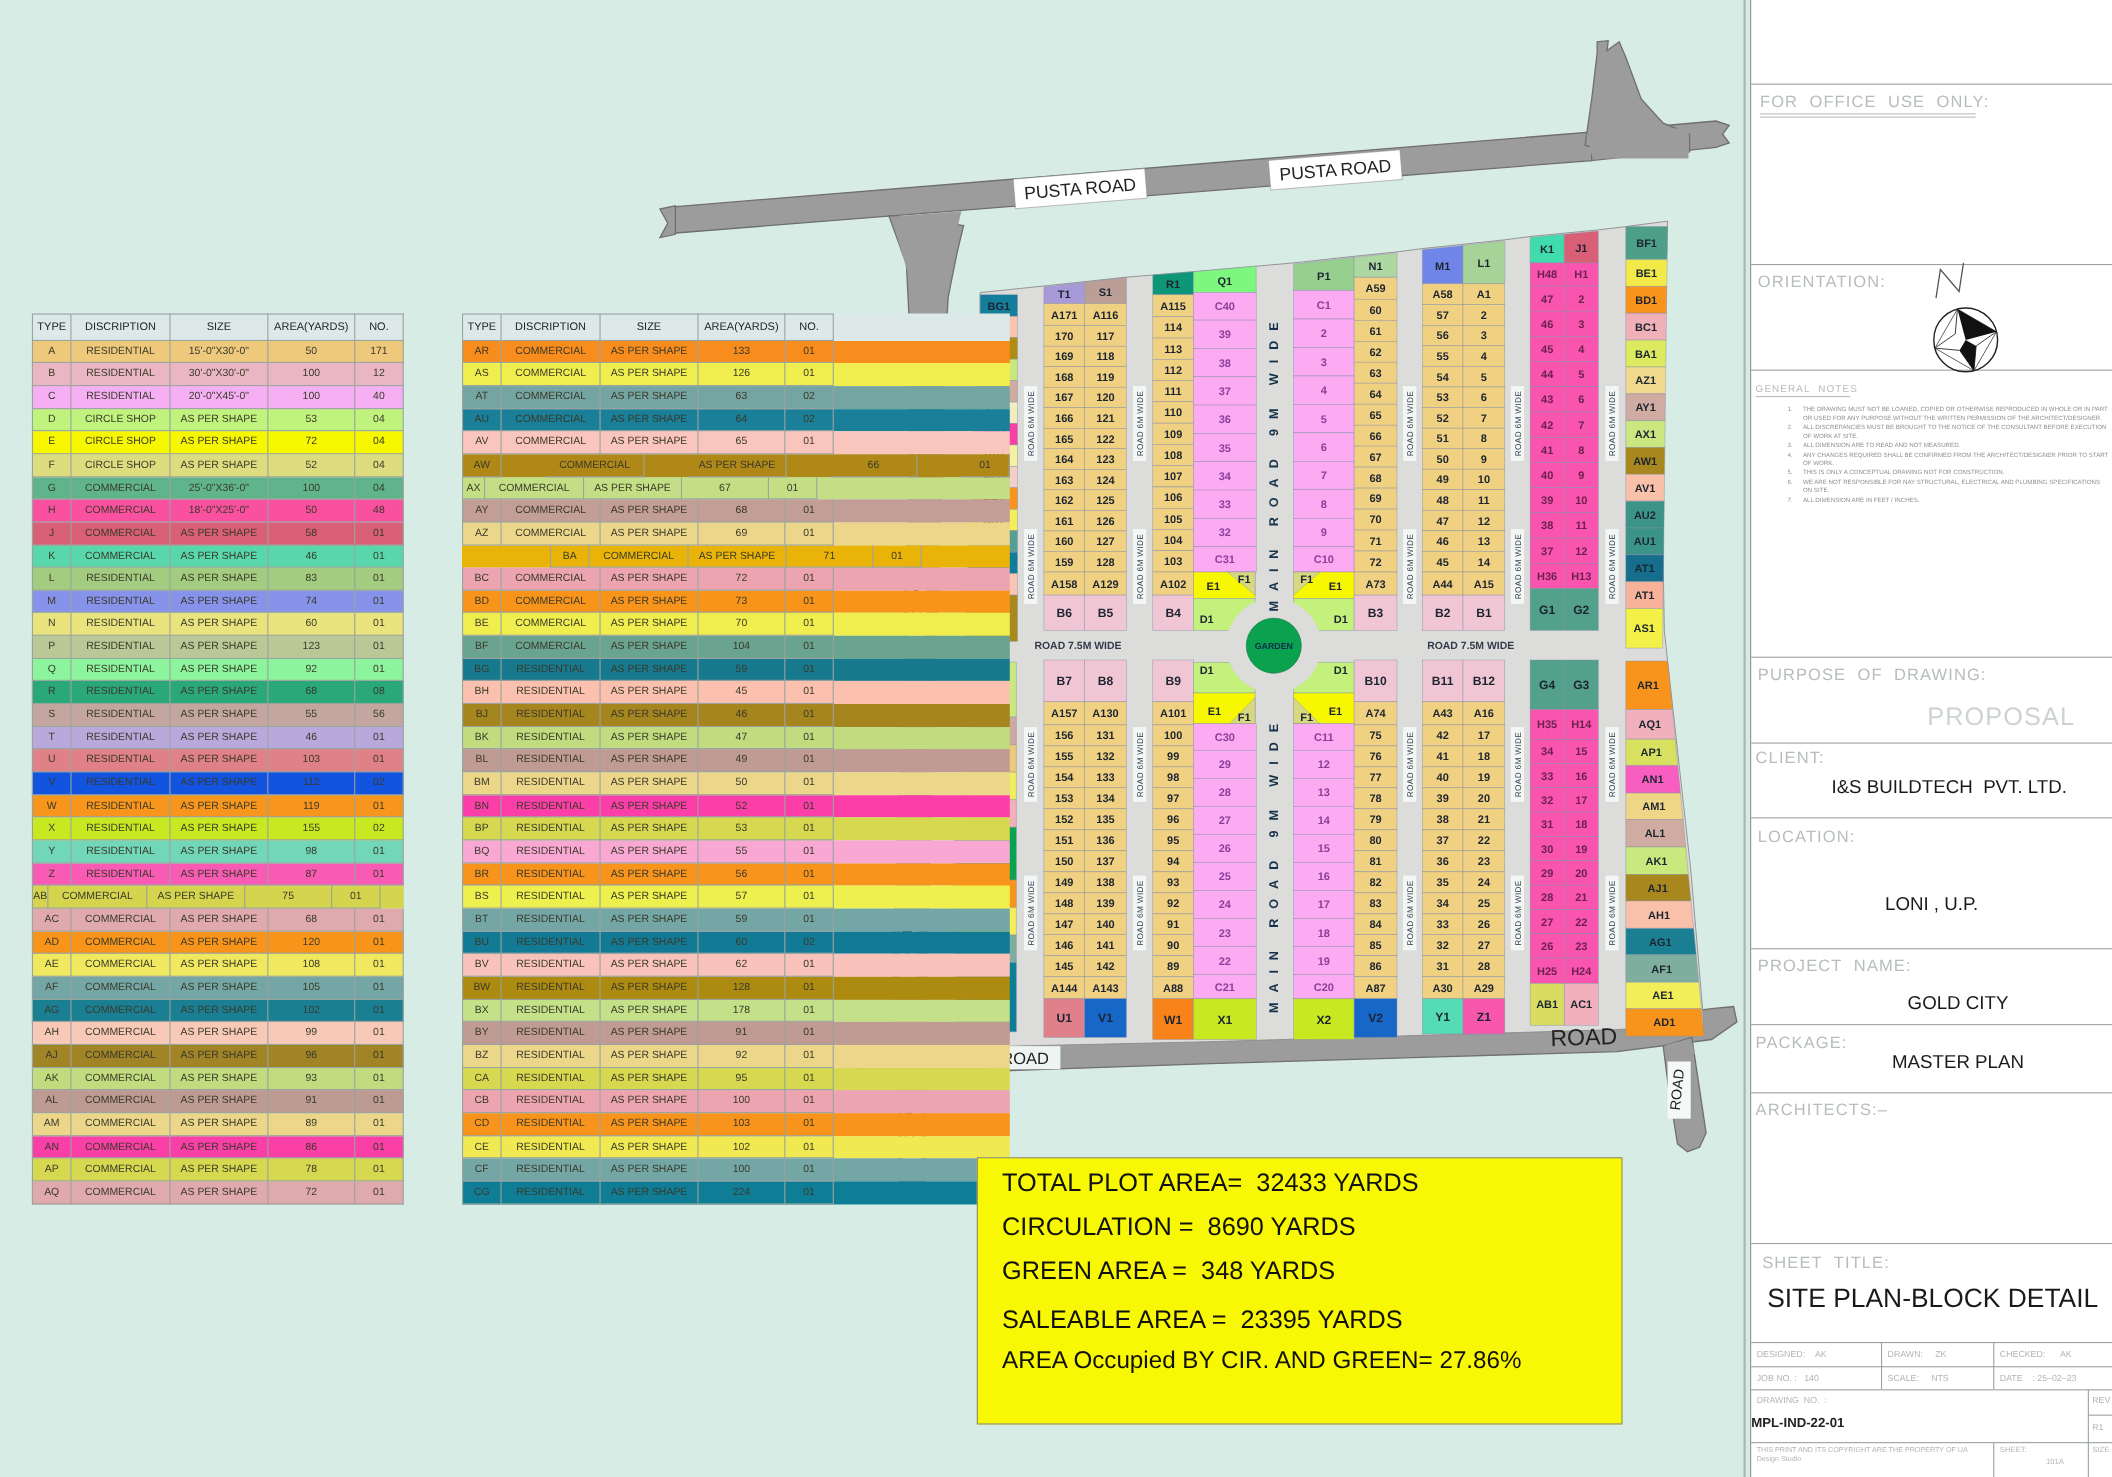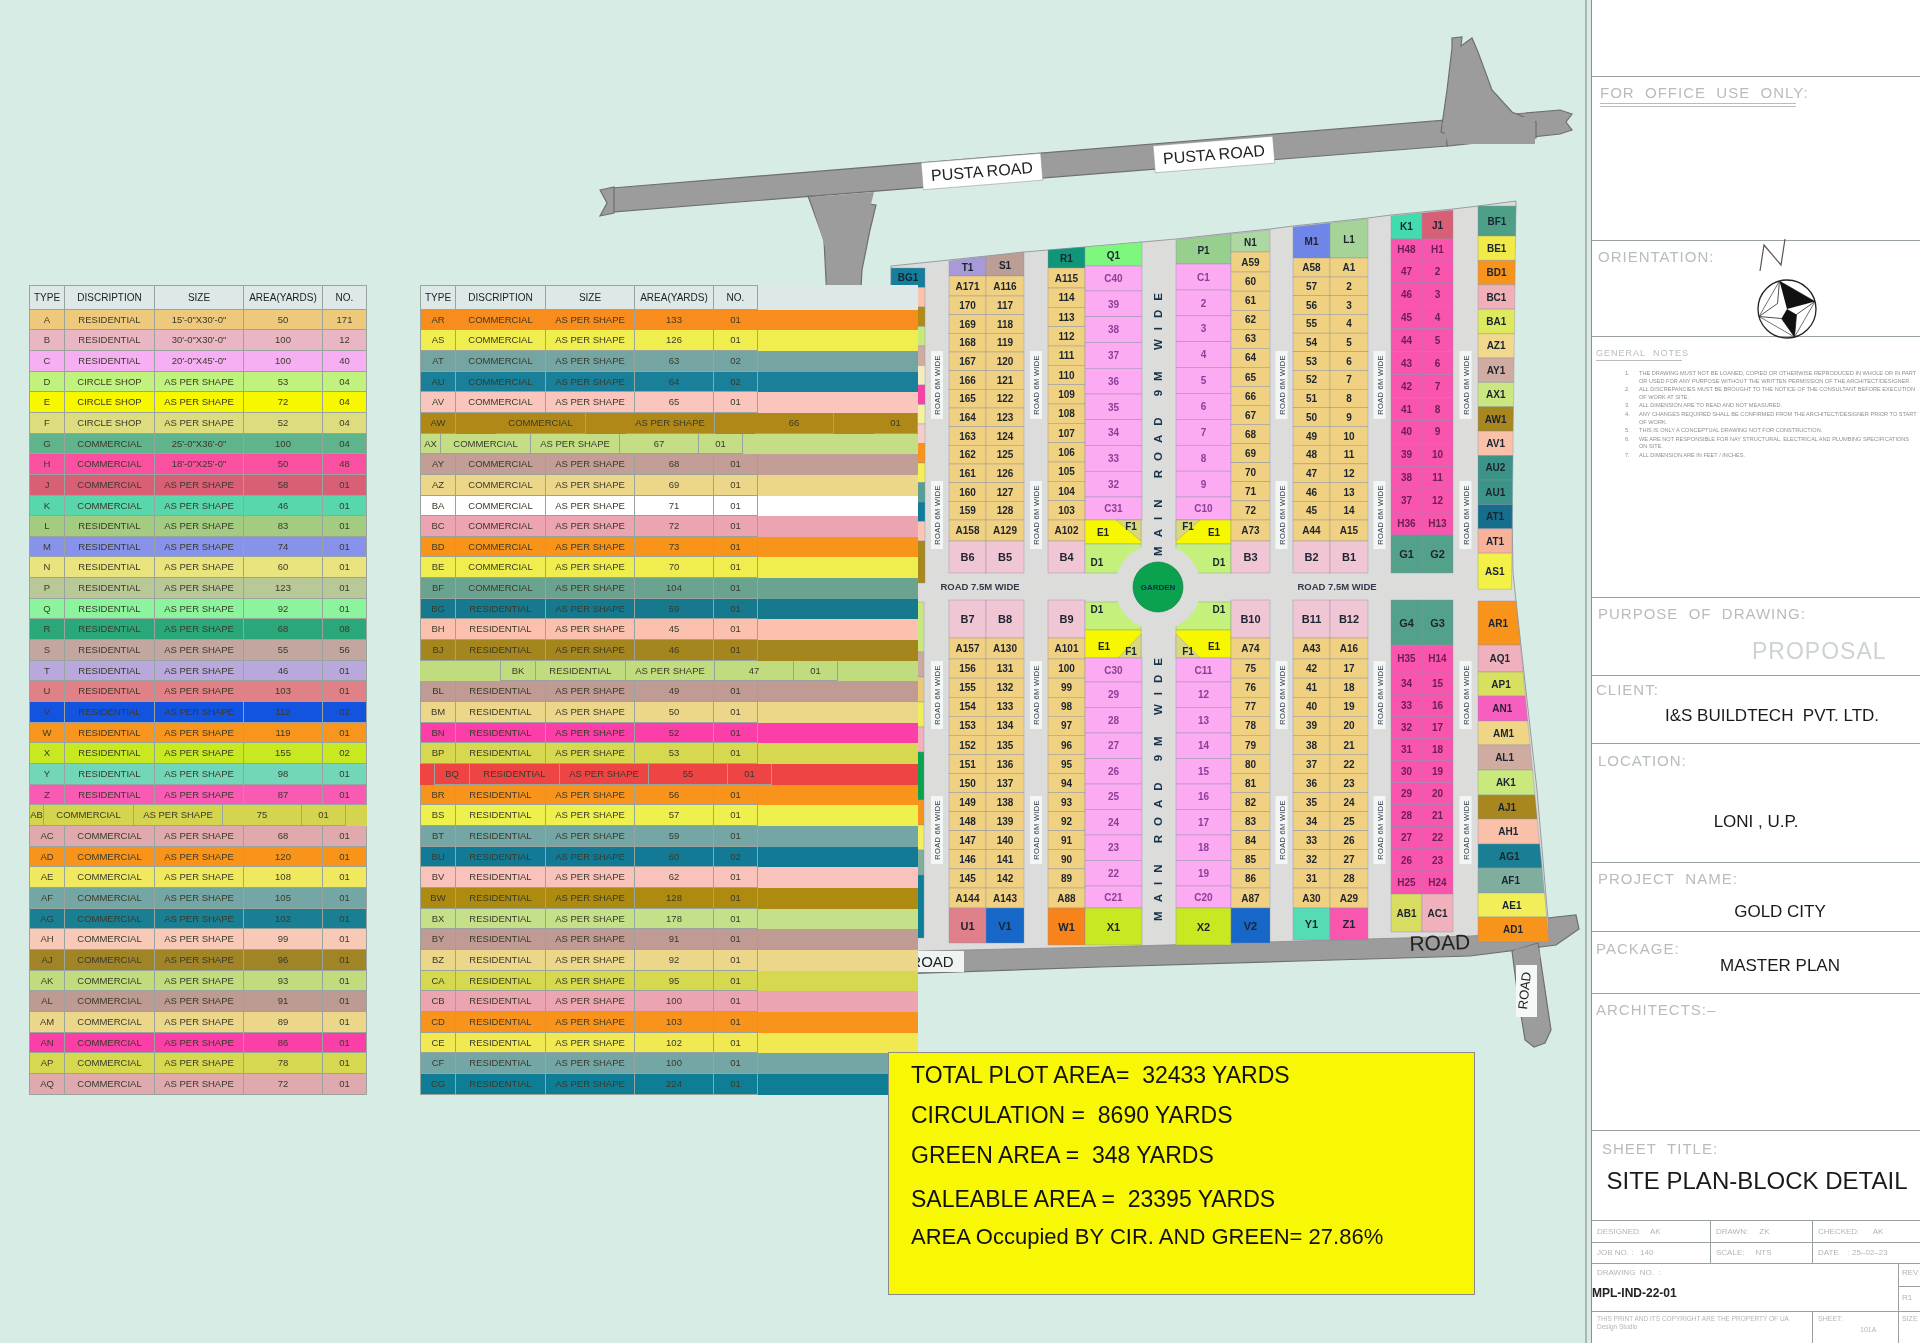--- a/index.html
+++ b/index.html
@@ -1320,21 +1320,21 @@
 <span style="width:79px">68</span>
 <span style="width:44px">01</span>
 </div>
 <div class="trow" style="background:#ecd68a;">
 <span style="width:36px">AZ</span>
 <span style="width:90px">COMMERCIAL</span>
 <span style="width:89px">AS PER SHAPE</span>
 <span style="width:79px">69</span>
 <span style="width:44px">01</span>
 </div>
-<div class="trow" style="background:#ffffff;">
+<div class="trow" style="background:#eab308;justify-content:center;">
 <span style="width:36px">BA</span>
 <span style="width:90px">COMMERCIAL</span>
 <span style="width:89px">AS PER SHAPE</span>
 <span style="width:79px">71</span>
 <span style="width:44px">01</span>
 </div>
 <div class="trow" style="background:#eca4b0;">
 <span style="width:36px">BC</span>
 <span style="width:90px">COMMERCIAL</span>
 <span style="width:89px">AS PER SHAPE</span>
@@ -1376,21 +1376,21 @@
 <span style="width:79px">45</span>
 <span style="width:44px">01</span>
 </div>
 <div class="trow" style="background:#a5851e;">
 <span style="width:36px">BJ</span>
 <span style="width:90px">RESIDENTIAL</span>
 <span style="width:89px">AS PER SHAPE</span>
 <span style="width:79px">46</span>
 <span style="width:44px">01</span>
 </div>
-<div class="trow" style="background:#c0dc7e;justify-content:center;">
+<div class="trow" style="background:#c0dc7e;">
 <span style="width:36px">BK</span>
 <span style="width:90px">RESIDENTIAL</span>
 <span style="width:89px">AS PER SHAPE</span>
 <span style="width:79px">47</span>
 <span style="width:44px">01</span>
 </div>
 <div class="trow" style="background:#c09b93;">
 <span style="width:36px">BL</span>
 <span style="width:90px">RESIDENTIAL</span>
 <span style="width:89px">AS PER SHAPE</span>
@@ -1411,21 +1411,21 @@
 <span style="width:79px">52</span>
 <span style="width:44px">01</span>
 </div>
 <div class="trow" style="background:#d6d850;">
 <span style="width:36px">BP</span>
 <span style="width:90px">RESIDENTIAL</span>
 <span style="width:89px">AS PER SHAPE</span>
 <span style="width:79px">53</span>
 <span style="width:44px">01</span>
 </div>
-<div class="trow" style="background:#ef4444;padding-left:14px;">
+<div class="trow" style="background:#f9a8d4;">
 <span style="width:36px">BQ</span>
 <span style="width:90px">RESIDENTIAL</span>
 <span style="width:89px">AS PER SHAPE</span>
 <span style="width:79px">55</span>
 <span style="width:44px">01</span>
 </div>
 <div class="trow" style="background:#f8931c;">
 <span style="width:36px">BR</span>
 <span style="width:90px">RESIDENTIAL</span>
 <span style="width:89px">AS PER SHAPE</span>

